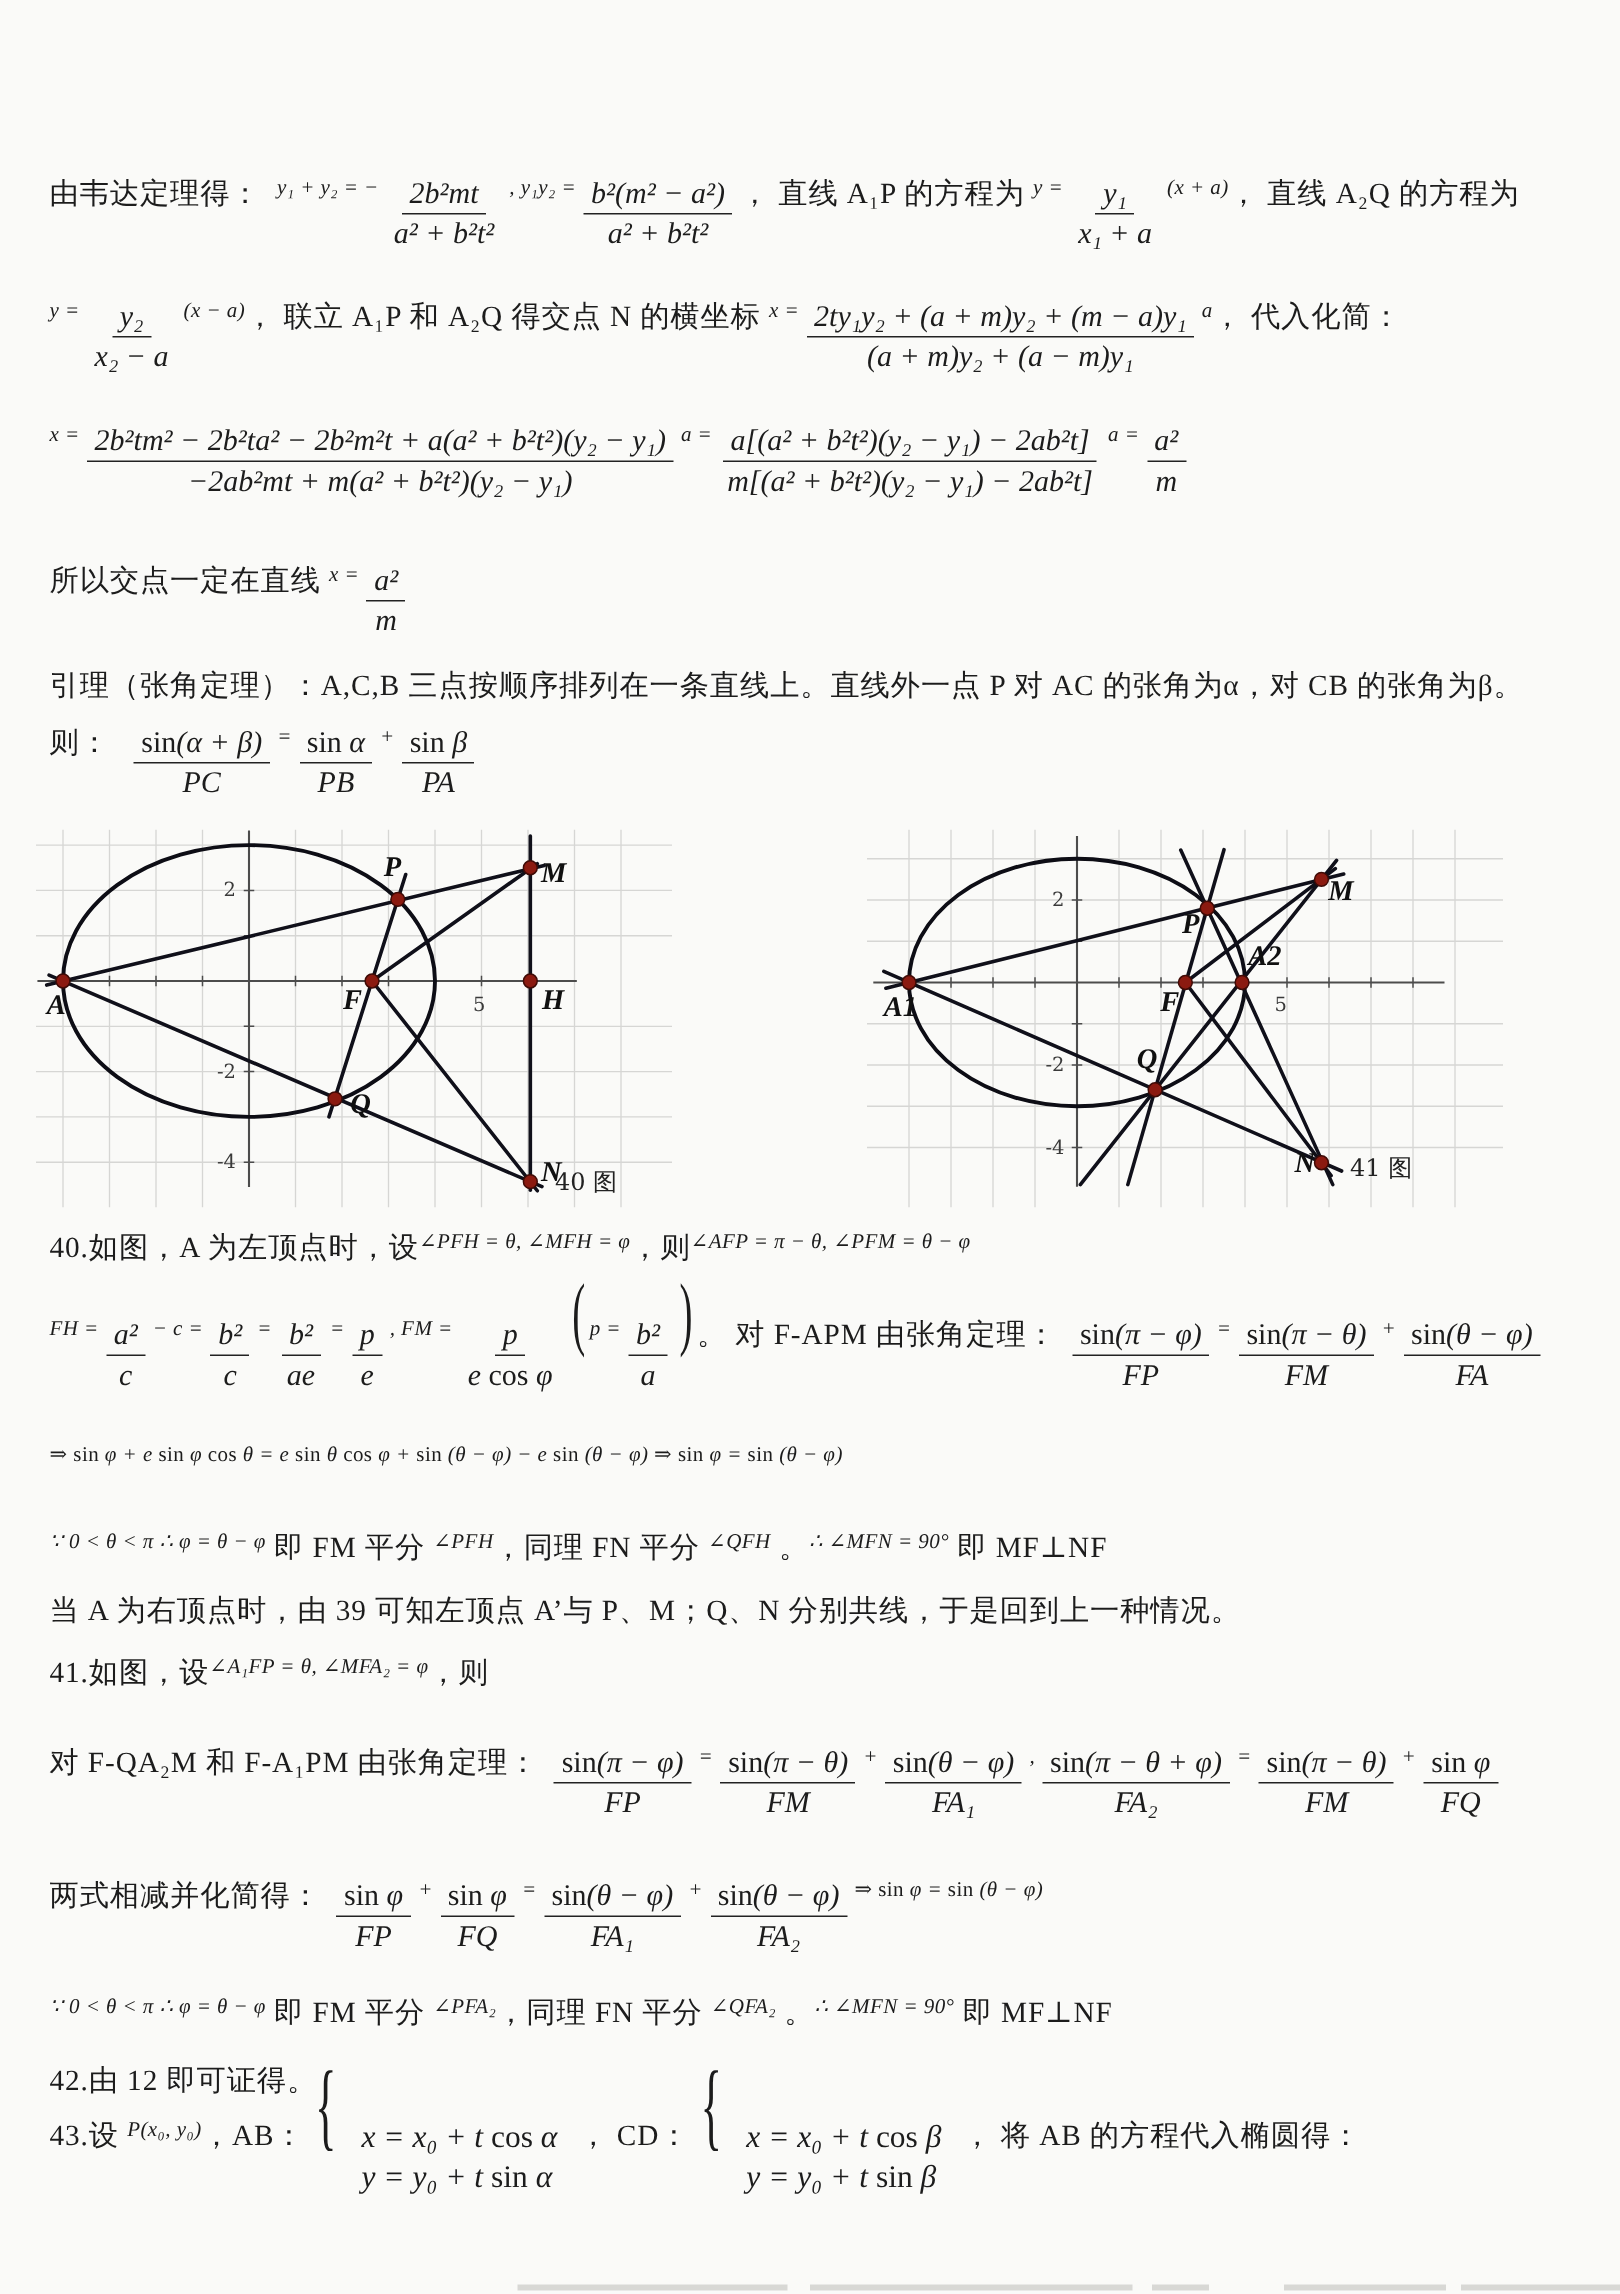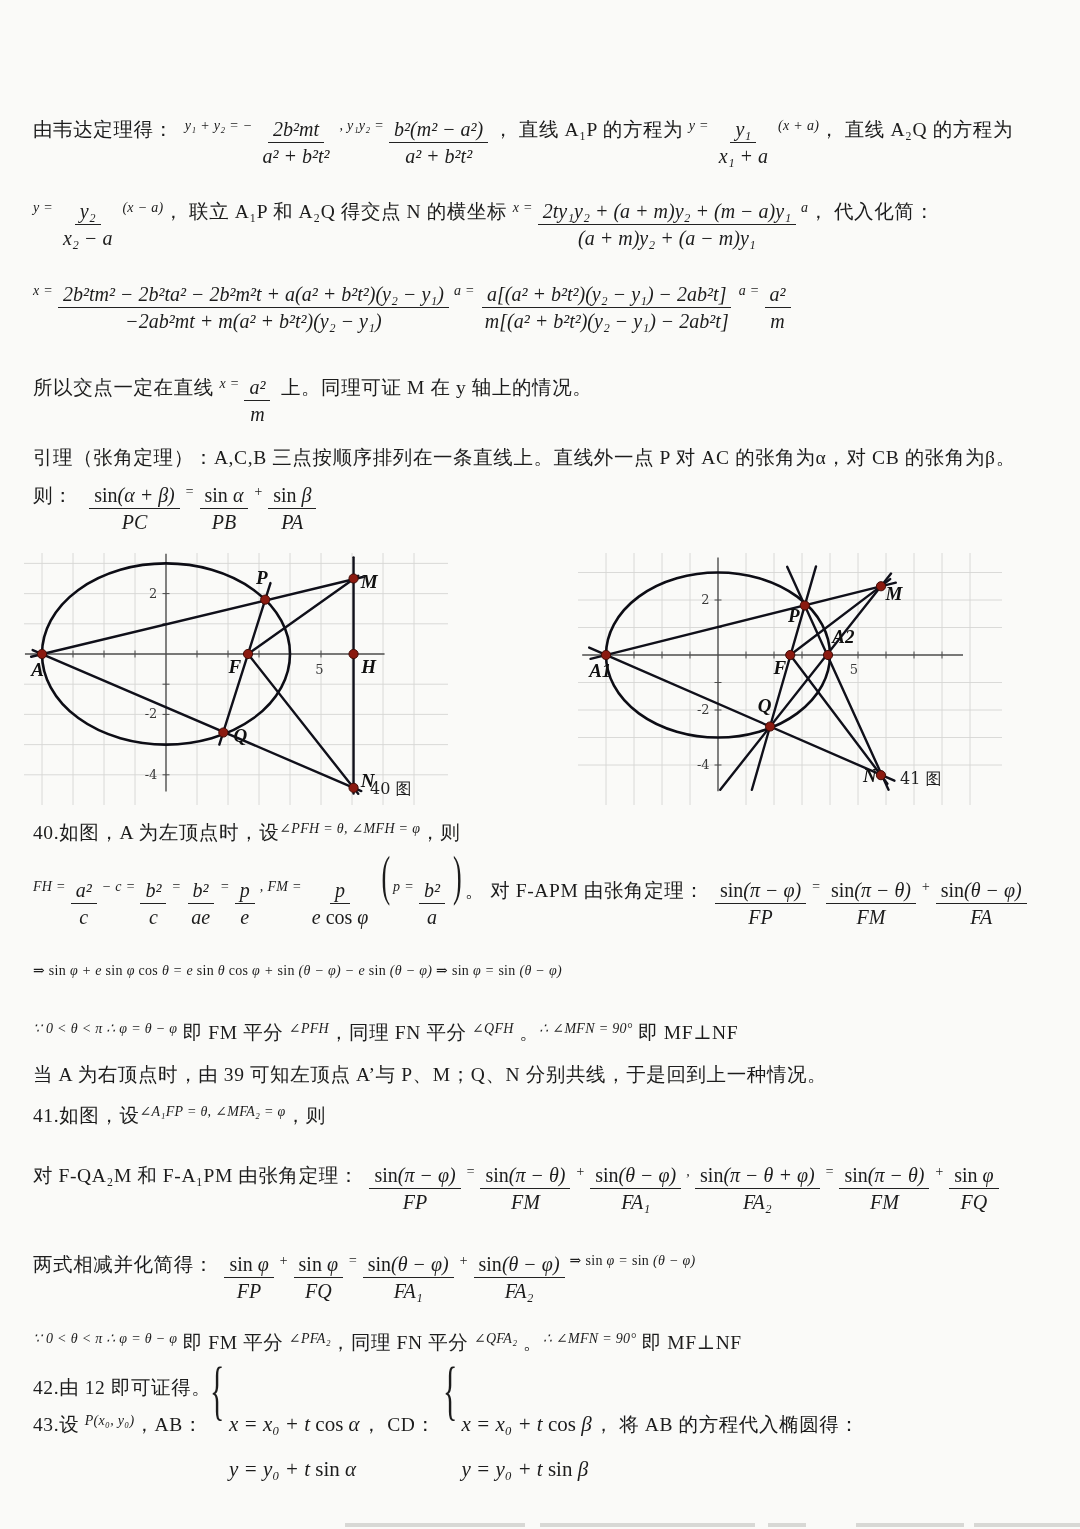--- a/index.html
+++ b/index.html
@@ -7,44 +7,44 @@
        font-family:"Liberation Serif","DejaVu Serif",serif;color:#1c1c1c}
   .line{position:absolute;left:33px;display:flex;white-space:pre;max-width:1046px}
   .cn{font-size:19.5px;letter-spacing:.6px;line-height:1.35;color:#1c1c1c}
   .mt{font-size:14px;font-style:italic;letter-spacing:.3px;line-height:1.3}
   .rm{font-style:normal}
   .fr{display:inline-flex;flex-direction:column;align-items:center;margin:0 5px;
       font-style:italic;font-size:20px;line-height:1.22;text-align:center}
   .nu{display:block;padding:0 5px 1px;border-bottom:1.6px solid #222}
   .de{display:block;padding:1px 5px 0}
   .bd{display:inline-block;font-size:26px;font-weight:400;margin:0 3px;line-height:1;font-style:normal}
-  .cs{display:inline-flex;flex-direction:column;gap:20px;font-style:italic;font-size:21px;margin:0 2px;align-items:flex-start}
+  .cs{display:inline-flex;flex-direction:column;gap:2px;font-style:italic;font-size:21px;margin:0 14px;align-items:flex-start}
   .cr{display:block}
   svg.fig{position:absolute}
   .grid{stroke:#d6d6d4;stroke-width:.9}
   .axis{stroke:#4c4c4c;stroke-width:1.4}
   .tick{stroke:#4c4c4c;stroke-width:1}
   .seg{stroke:#10101a;stroke-width:2.4;stroke-linecap:round}
   .ell{fill:none;stroke:#0d0d15;stroke-width:2.6}
   .pt{fill:#8b1a10;stroke:#400b06;stroke-width:1}
   .plabel{font-family:"Liberation Serif","DejaVu Serif",serif;font-size:19px;font-weight:bold;font-style:italic;fill:#101010}
   .tlabel{font-family:"DejaVu Serif",serif;font-size:13px;fill:#3a3a3a}
   .cap{font-family:"DejaVu Serif",serif;font-size:16px;fill:#222}
   .cutoff{position:absolute;height:4px;background:#d8d8d5;bottom:2px}
 </style>
 </head>
 <body>
 
 <div class="line" style="top:117px"><span class="cn">由韦达定理得：  </span><span class="mt">y₁ + y₂ = −</span><span class="fr"><span class="nu">2b²mt</span><span class="de">a² + b²t²</span></span><span class="mt">, y₁y₂ =</span><span class="fr"><span class="nu">b²(m² − a²)</span><span class="de">a² + b²t²</span></span><span class="cn">， 直线 A₁P 的方程为 </span><span class="mt">y =</span><span class="fr"><span class="nu">y₁</span><span class="de">x₁ + a</span></span><span class="mt">(x + a)</span><span class="cn">， 直线 A₂Q 的方程为</span></div>
 <div class="line" style="top:199px"><span class="mt">y =</span><span class="fr"><span class="nu">y₂</span><span class="de">x₂ − a</span></span><span class="mt">(x − a)</span><span class="cn">， 联立 A₁P 和 A₂Q 得交点 N 的横坐标 </span><span class="mt">x =</span><span class="fr"><span class="nu">2ty₁y₂ + (a + m)y₂ + (m − a)y₁</span><span class="de">(a + m)y₂ + (a − m)y₁</span></span><span class="mt">a</span><span class="cn">， 代入化简：</span></div>
 <div class="line" style="top:282px"><span class="mt">x =</span><span class="fr"><span class="nu">2b²tm² − 2b²ta² − 2b²m²t + a(a² + b²t²)(y₂ − y₁)</span><span class="de">−2ab²mt + m(a² + b²t²)(y₂ − y₁)</span></span><span class="mt">a =</span><span class="fr"><span class="nu">a[(a² + b²t²)(y₂ − y₁) − 2ab²t]</span><span class="de">m[(a² + b²t²)(y₂ − y₁) − 2ab²t]</span></span><span class="mt">a =</span><span class="fr"><span class="nu">a²</span><span class="de">m</span></span></div>
-<div class="line" style="top:375px"><span class="cn">所以交点一定在直线 </span><span class="mt">x =</span><span class="fr"><span class="nu">a²</span><span class="de">m</span></span><span class="cn"> 上。同理可证 M 在 y 轴上的情况。</span></div>
+<div class="line" style="top:375px"><span class="cn">所以交点一定在直线 </span><span class="mt">x =</span><span class="fr"><span class="nu">a²</span><span class="de">m</span></span></div>
 <div class="line" style="top:445px"><span class="cn">引理（张角定理）：A,C,B 三点按顺序排列在一条直线上。直线外一点 P 对 AC 的张角为α，对 CB 的张角为β。</span></div>
 <div class="line" style="top:483px"><span class="cn">则：  </span><span class="fr"><span class="nu"><span class="rm">sin</span>(α + β)</span><span class="de">PC</span></span><span class="mt">=</span><span class="fr"><span class="nu"><span class="rm">sin</span> α</span><span class="de">PB</span></span><span class="mt">+</span><span class="fr"><span class="nu"><span class="rm">sin</span> β</span><span class="de">PA</span></span></div>
-<div class="line" style="top:820px"><span class="cn">40.如图，A 为左顶点时，设</span><span class="mt">∠PFH = θ, ∠MFH = φ</span><span class="cn">，则</span></div>
+<div class="line" style="top:820px"><span class="cn">40.如图，A 为左顶点时，设</span><span class="mt">∠PFH = θ, ∠MFH = φ</span><span class="cn">，则</span><span class="mt">∠AFP = π − θ, ∠PFM = θ − φ</span></div>
 <div class="line" style="top:878px"><span class="mt">FH =</span><span class="fr"><span class="nu">a²</span><span class="de">c</span></span><span class="mt">− c =</span><span class="fr"><span class="nu">b²</span><span class="de">c</span></span><span class="mt">=</span><span class="fr"><span class="nu">b²</span><span class="de">ae</span></span><span class="mt">=</span><span class="fr"><span class="nu">p</span><span class="de">e</span></span><span class="mt">, FM =</span><span class="fr"><span class="nu">p</span><span class="de">e <span class="rm">cos</span> φ</span></span><span class="bd" style="transform:scale(1,2.1)">(</span><span class="mt">p =</span><span class="fr"><span class="nu">b²</span><span class="de">a</span></span><span class="bd" style="transform:scale(1,2.1)">)</span><span class="cn">。 对 F-APM 由张角定理： </span><span class="fr"><span class="nu"><span class="rm">sin</span>(π − φ)</span><span class="de">FP</span></span><span class="mt">=</span><span class="fr"><span class="nu"><span class="rm">sin</span>(π − θ)</span><span class="de">FM</span></span><span class="mt">+</span><span class="fr"><span class="nu"><span class="rm">sin</span>(θ − φ)</span><span class="de">FA</span></span></div>
 <div class="line" style="top:962px"><span class="mt">⇒ <span class="rm">sin</span> φ + e <span class="rm">sin</span> φ <span class="rm">cos</span> θ = e <span class="rm">sin</span> θ <span class="rm">cos</span> φ + <span class="rm">sin</span> (θ − φ) − e <span class="rm">sin</span> (θ − φ) ⇒ <span class="rm">sin</span> φ = <span class="rm">sin</span> (θ − φ)</span></div>
 <div class="line" style="top:1020px"><span class="mt">∵ 0 &lt; θ &lt; π ∴ φ = θ − φ</span><span class="cn"> 即 FM 平分 </span><span class="mt">∠PFH</span><span class="cn">，同理 FN 平分 </span><span class="mt">∠QFH</span><span class="cn"> 。</span><span class="mt">∴ ∠MFN = 90°</span><span class="cn"> 即 MF⊥NF</span></div>
 <div class="line" style="top:1062px"><span class="cn">当 A 为右顶点时，由 39 可知左顶点 A’与 P、M；Q、N 分别共线，于是回到上一种情况。</span></div>
 <div class="line" style="top:1103px"><span class="cn">41.如图，设</span><span class="mt">∠A₁FP = θ, ∠MFA₂ = φ</span><span class="cn">，则</span></div>
 <div class="line" style="top:1163px"><span class="cn">对 F-QA₂M 和 F-A₁PM 由张角定理： </span><span class="fr"><span class="nu"><span class="rm">sin</span>(π − φ)</span><span class="de">FP</span></span><span class="mt">=</span><span class="fr"><span class="nu"><span class="rm">sin</span>(π − θ)</span><span class="de">FM</span></span><span class="mt">+</span><span class="fr"><span class="nu"><span class="rm">sin</span>(θ − φ)</span><span class="de">FA₁</span></span><span class="mt">,</span><span class="fr"><span class="nu"><span class="rm">sin</span>(π − θ + φ)</span><span class="de">FA₂</span></span><span class="mt">=</span><span class="fr"><span class="nu"><span class="rm">sin</span>(π − θ)</span><span class="de">FM</span></span><span class="mt">+</span><span class="fr"><span class="nu"><span class="rm">sin</span> φ</span><span class="de">FQ</span></span></div>
 <div class="line" style="top:1252px"><span class="cn">两式相减并化简得： </span><span class="fr"><span class="nu"><span class="rm">sin</span> φ</span><span class="de">FP</span></span><span class="mt">+</span><span class="fr"><span class="nu"><span class="rm">sin</span> φ</span><span class="de">FQ</span></span><span class="mt">=</span><span class="fr"><span class="nu"><span class="rm">sin</span>(θ − φ)</span><span class="de">FA₁</span></span><span class="mt">+</span><span class="fr"><span class="nu"><span class="rm">sin</span>(θ − φ)</span><span class="de">FA₂</span></span><span class="mt">⇒ <span class="rm">sin</span> φ = <span class="rm">sin</span> (θ − φ)</span></div>
 <div class="line" style="top:1330px"><span class="mt">∵ 0 &lt; θ &lt; π ∴ φ = θ − φ</span><span class="cn"> 即 FM 平分 </span><span class="mt">∠PFA₂</span><span class="cn">，同理 FN 平分 </span><span class="mt">∠QFA₂</span><span class="cn"> 。</span><span class="mt">∴ ∠MFN = 90°</span><span class="cn"> 即 MF⊥NF</span></div>
 <div class="line" style="top:1375px"><span class="cn">42.由 12 即可证得。</span></div>
 <div class="line" style="top:1412px"><span class="cn">43.设 </span><span class="mt">P(x₀, y₀)</span><span class="cn">，AB： </span><span class="bd" style="transform:scale(1.15,2.5)">{</span><span class="cs"><span class="cr">x = x₀ + t <span class="rm">cos</span> α</span><span class="cr">y = y₀ + t <span class="rm">sin</span> α</span></span><span class="cn">， CD： </span><span class="bd" style="transform:scale(1.15,2.5)">{</span><span class="cs"><span class="cr">x = x₀ + t <span class="rm">cos</span> β</span><span class="cr">y = y₀ + t <span class="rm">sin</span> β</span></span><span class="cn">， 将 AB 的方程代入椭圆得：</span></div>

